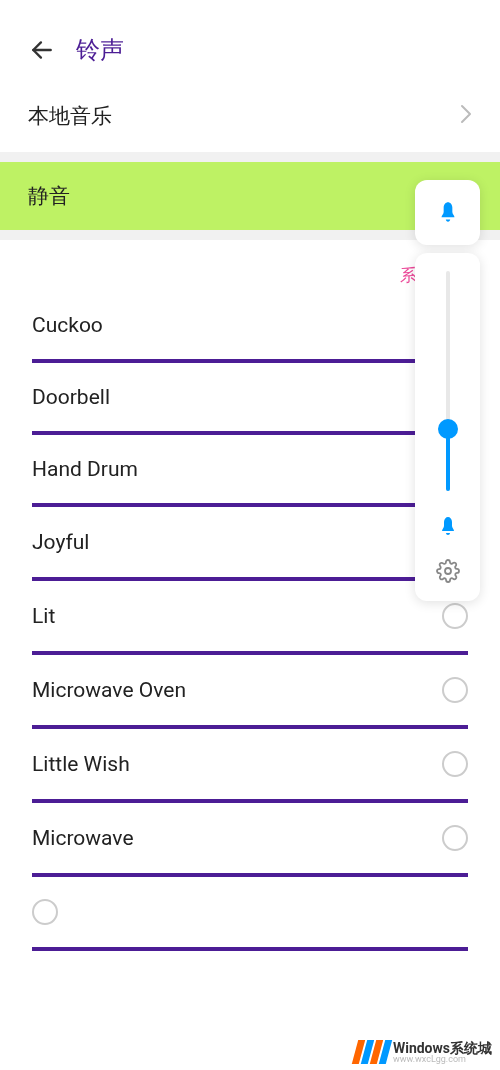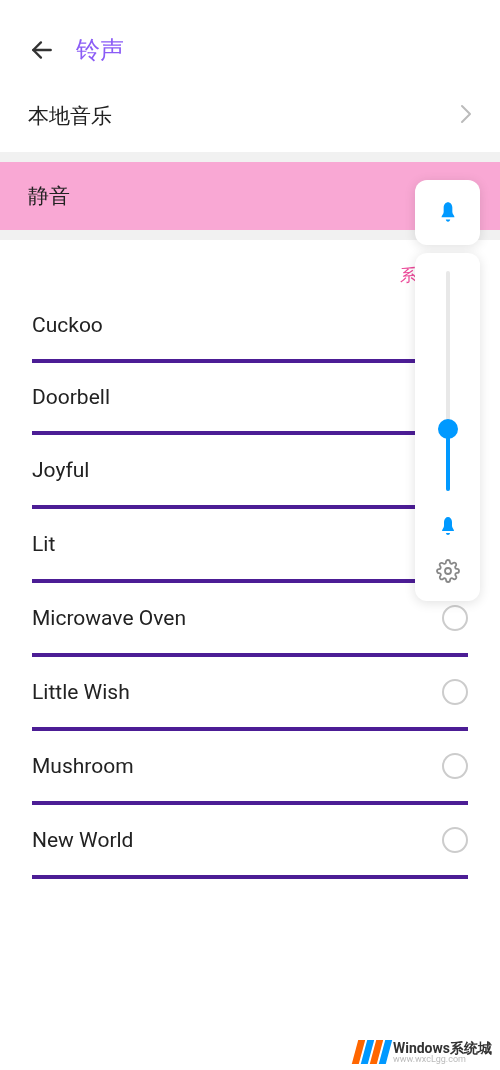--- a/index.html
+++ b/index.html
@@ -29,21 +29,21 @@
       justify-content: center;
       cursor: pointer;
     }
     .back-arrow svg {
       width: 26px;
       height: 26px;
     }
     .title {
       font-size: 24px;
       font-weight: 500;
-      color: #8b5cf6;
+      color: #4c1d95;
     }
     .local-music {
       display: flex;
       align-items: center;
       justify-content: space-between;
       padding: 18px 28px 22px 28px;
       cursor: pointer;
       text-align: center;
     }
     .local-music-label {
@@ -56,21 +56,21 @@
     .divider-section {
       height: 10px;
       background: #f1f1f1;
     }
     .silent-row {
       display: flex;
       align-items: center;
       justify-content: space-between;
       padding: 20px 28px;
       cursor: pointer;
-      background: #f9a8d4;
+      background: #bef264;
     }
     .silent-label {
       font-size: 21px;
       color: #222;
     }
     .section-header {
       padding: 24px 32px 10px 32px;
       font-size: 17px;
       color: #ec4899;
       text-align: right;
@@ -227,41 +227,43 @@
 <div class="section-header">系统铃声</div>
 
 <div class="ringtone-list">
   <div class="ringtone-item">
     <div class="ringtone-name">Cuckoo</div>
   </div>
   <div class="ringtone-item">
     <div class="ringtone-name">Doorbell</div>
   </div>
   <div class="ringtone-item">
+    <div class="ringtone-name">Hand Drum</div>
+  </div>
+  <div class="ringtone-item">
     <div class="ringtone-name">Joyful</div>
     <div class="radio"></div>
   </div>
   <div class="ringtone-item">
     <div class="ringtone-name">Lit</div>
     <div class="radio"></div>
   </div>
   <div class="ringtone-item">
     <div class="ringtone-name">Microwave Oven</div>
     <div class="radio"></div>
   </div>
   <div class="ringtone-item">
     <div class="ringtone-name">Little Wish</div>
     <div class="radio"></div>
   </div>
   <div class="ringtone-item">
-    <div class="ringtone-name">Mushroom</div>
-    <div class="radio"></div>
-  </div>
-  <div class="ringtone-item">
-    <div class="ringtone-name">New World</div>
+    <div class="ringtone-name">Microwave</div>
+    <div class="radio"></div>
+  </div>
+  <div class="ringtone-item">
     <div class="radio"></div>
   </div>
 </div>
 
 <div class="volume-panel">
   <div class="vp-top">
     <svg class="bell-icon" width="26" height="26" viewBox="0 0 24 24" fill="#0099ff">
       <path d="M12 2C10 2 8 4 8 7v4c0 2-2 3-2 5h12c0-2-2-3-2-5V7c0-3-2-5-4-5z"></path>
       <path d="M10 18c0 1 1 2 2 2s2-1 2-2"></path>
     </svg>

